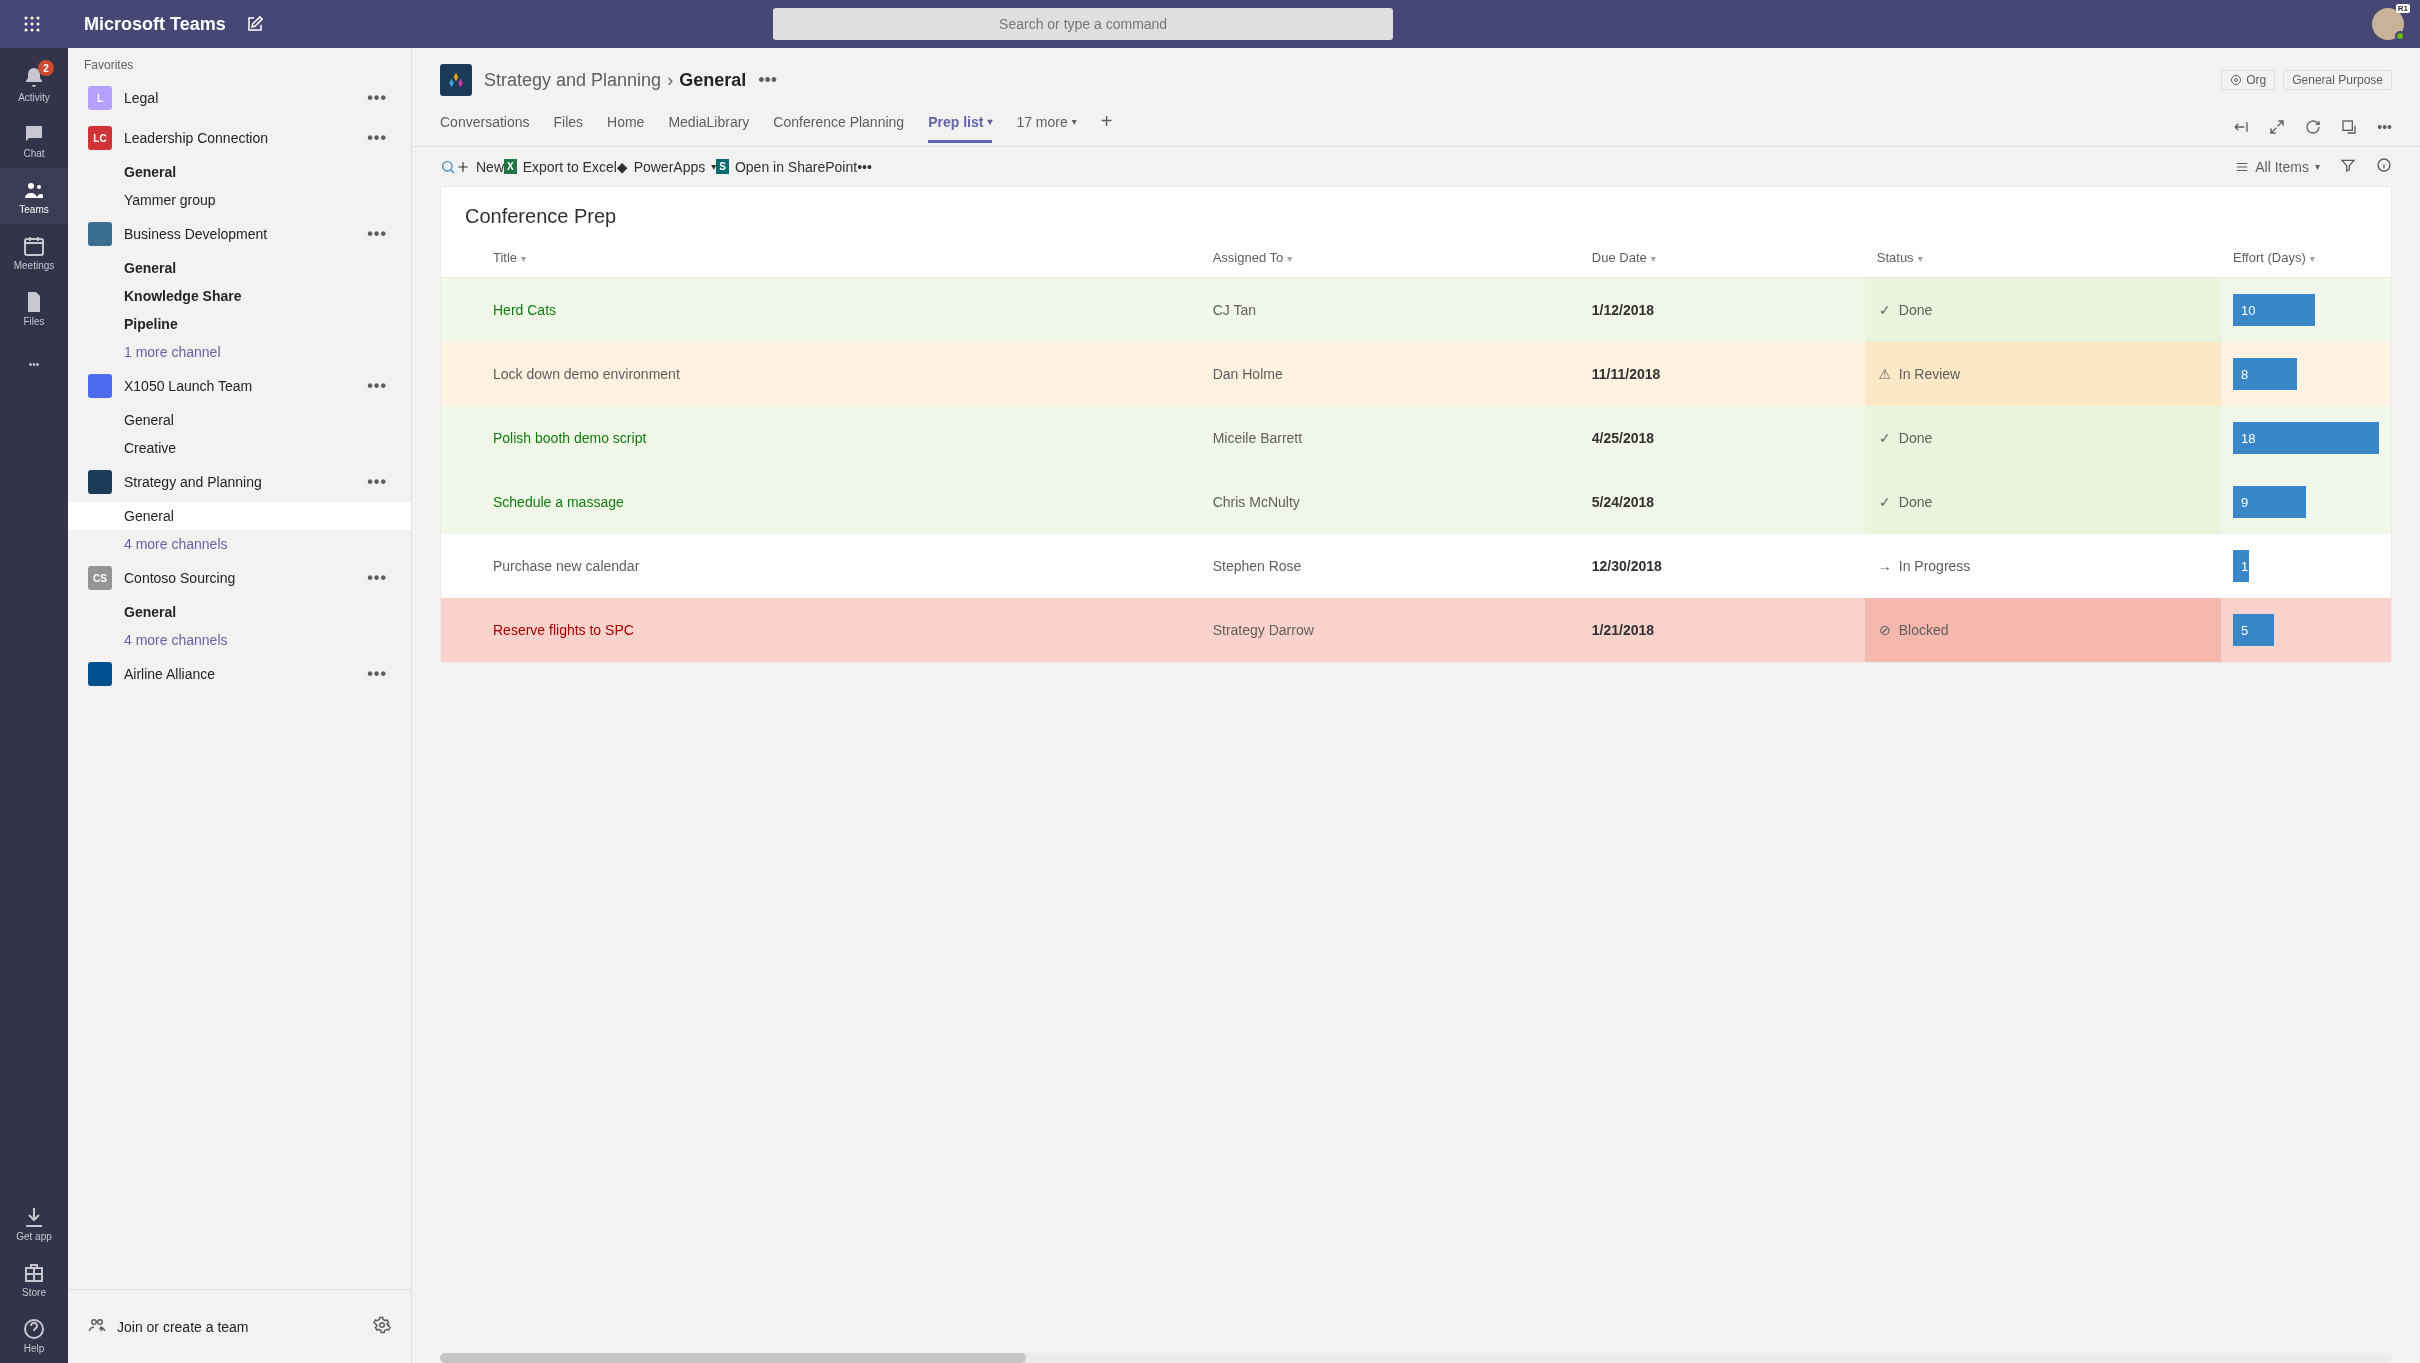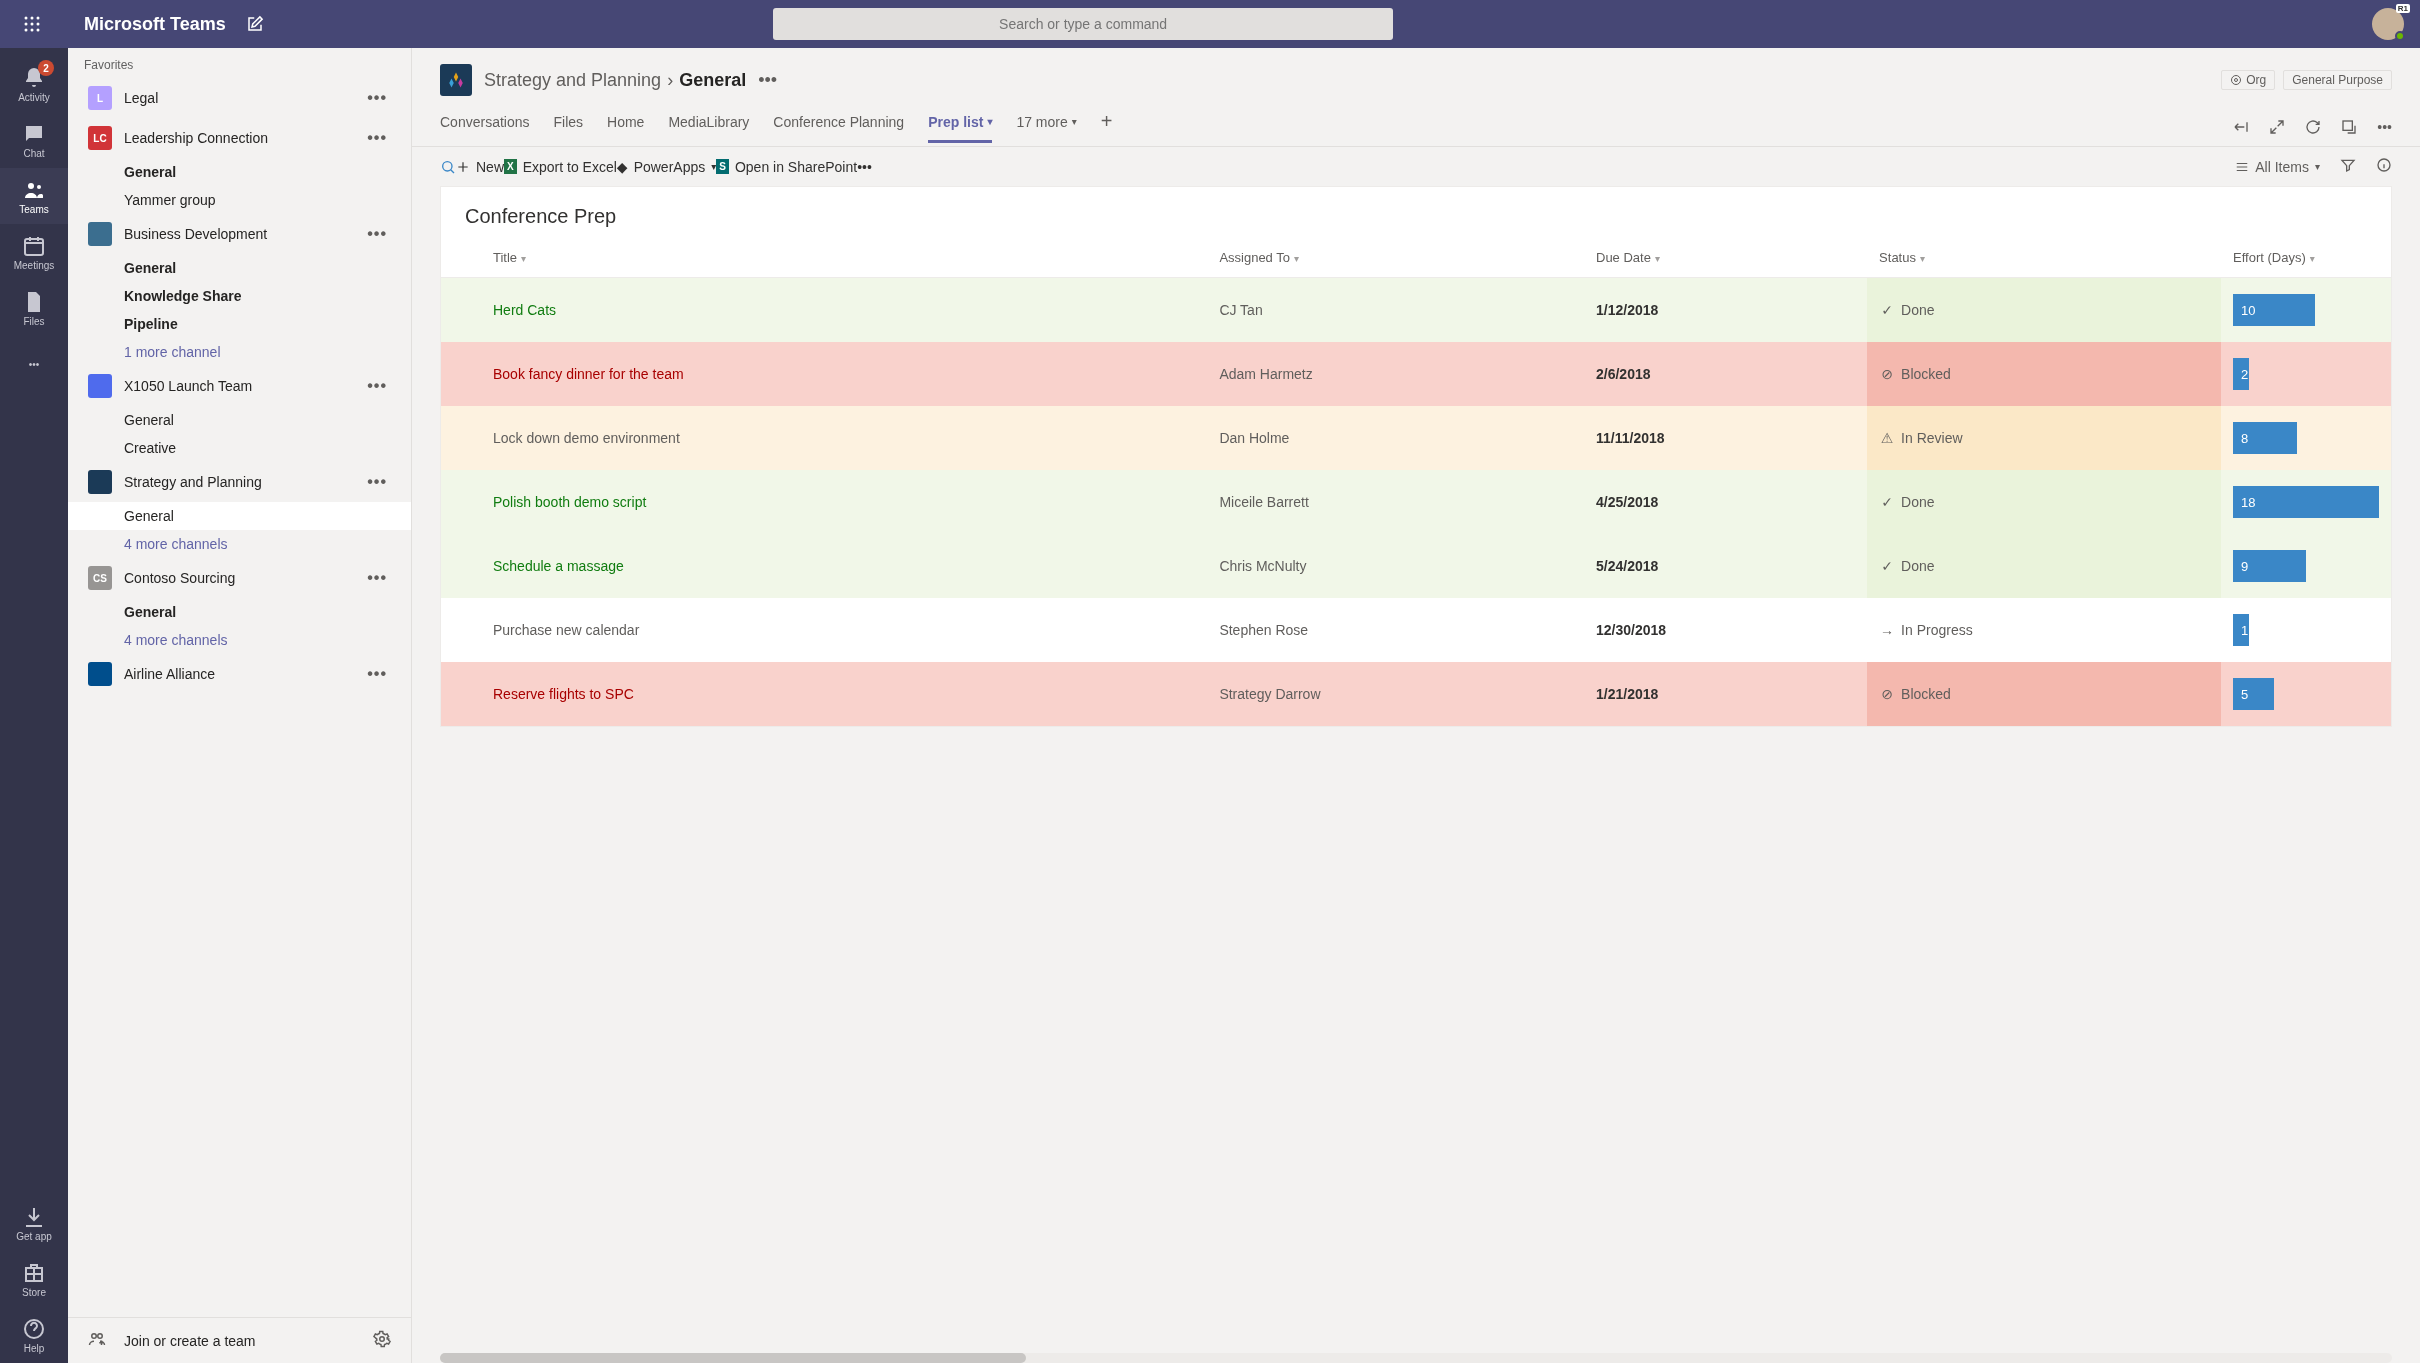--- a/index.html
+++ b/index.html
@@ -34,21 +34,21 @@
 .sidebar { width: 344px; background: #f3f2f1; border-right: 1px solid #e1dfdd; overflow-y: auto; display:flex; flex-direction:column; }
 .sidebar-section-title { padding: 10px 16px 6px; font-size: 12px; color: #616161; }
 .team-row { display: flex; align-items: center; padding: 8px 20px; cursor: pointer; }
 .team-avatar { width: 24px; height: 24px; border-radius: 3px; display: flex; align-items: center; justify-content: center; font-size: 10px; font-weight: 700; color: #fff; margin-right: 12px; flex-shrink:0; }
 .team-name { flex: 1; font-size: 14px; color: #252423; }
 .team-more { color: #605e5c; padding: 0 4px; cursor:pointer; font-weight:700; letter-spacing:1px; }
 .channel-row { padding: 6px 20px 6px 56px; font-size: 14px; color: #252423; cursor: pointer; }
 .channel-row.bold { font-weight: 600; }
 .channel-row.selected { background: #fff; }
 .channel-row.link { color: #6264a7; }
-.sidebar-footer { margin-top:auto; border-top:1px solid #e1dfdd; padding: 12px 20px; display:flex; align-items:center; gap:18px; font-size:14px; color:#252423; }
+.sidebar-footer { margin-top:auto; border-top:1px solid #e1dfdd; padding: 26px 20px; display:flex; align-items:center; gap:11px; font-size:14px; color:#252423; }
 .sidebar-footer-gear { margin-left:auto; color:#605e5c; cursor:pointer; }
 
 
 .main { flex: 1; background: #f3f2f1; display: flex; flex-direction: column; min-width:0; }
 .content-header { padding: 16px 28px 0; }
 .breadcrumb-row { display: flex; align-items: center; gap: 12px; }
 .channel-avatar { width: 32px; height: 32px; border-radius: 3px; background: #1b3a57; display:flex; align-items:center; justify-content:center; }
 .breadcrumb { font-size: 18px; color: #605e5c; display:flex; align-items:center; gap:6px; }
 .breadcrumb .current { font-weight: 700; color: #252423; }
 .header-right { margin-left: auto; display:flex; align-items:center; gap:8px; font-size:12px; color:#605e5c; }
@@ -391,31 +391,20 @@
     <td class="col-title"><span class="title-done">Herd Cats</span></td>
     <td>CJ Tan</td>
     <td style="color:#323130;font-weight:600">1/12/2018</td>
     <td style="background:#eaf3db;">
                     <span class="status-cell"><span class="i">✓</span>Done</span>
                   </td>
     <td style="width:170px">
                     <div class="effort-bar" style="width:56%">10</div>
                   </td>
                 </tr>
-                <tr class="row-blocked">
-    <td class="col-title"><span class="title-blocked">Book fancy dinner for the team</span></td>
-    <td>Adam Harmetz</td>
-    <td style="color:#323130;font-weight:600">2/6/2018</td>
-    <td style="background:#f4b8ae;">
-                    <span class="status-cell"><span class="i">⊘</span>Blocked</span>
-                  </td>
-    <td style="width:170px">
-                    <div class="effort-bar" style="width:11%">2</div>
-                  </td>
-                </tr>
                 <tr class="row-review">
     <td class="col-title"><span class="title-normal">Lock down demo environment</span></td>
     <td>Dan Holme</td>
     <td style="color:#323130;font-weight:600">11/11/2018</td>
     <td style="background:#fbe8c7;">
                     <span class="status-cell"><span class="i">⚠</span>In Review</span>
                   </td>
     <td style="width:170px">
                     <div class="effort-bar" style="width:44%">8</div>
                   </td>

